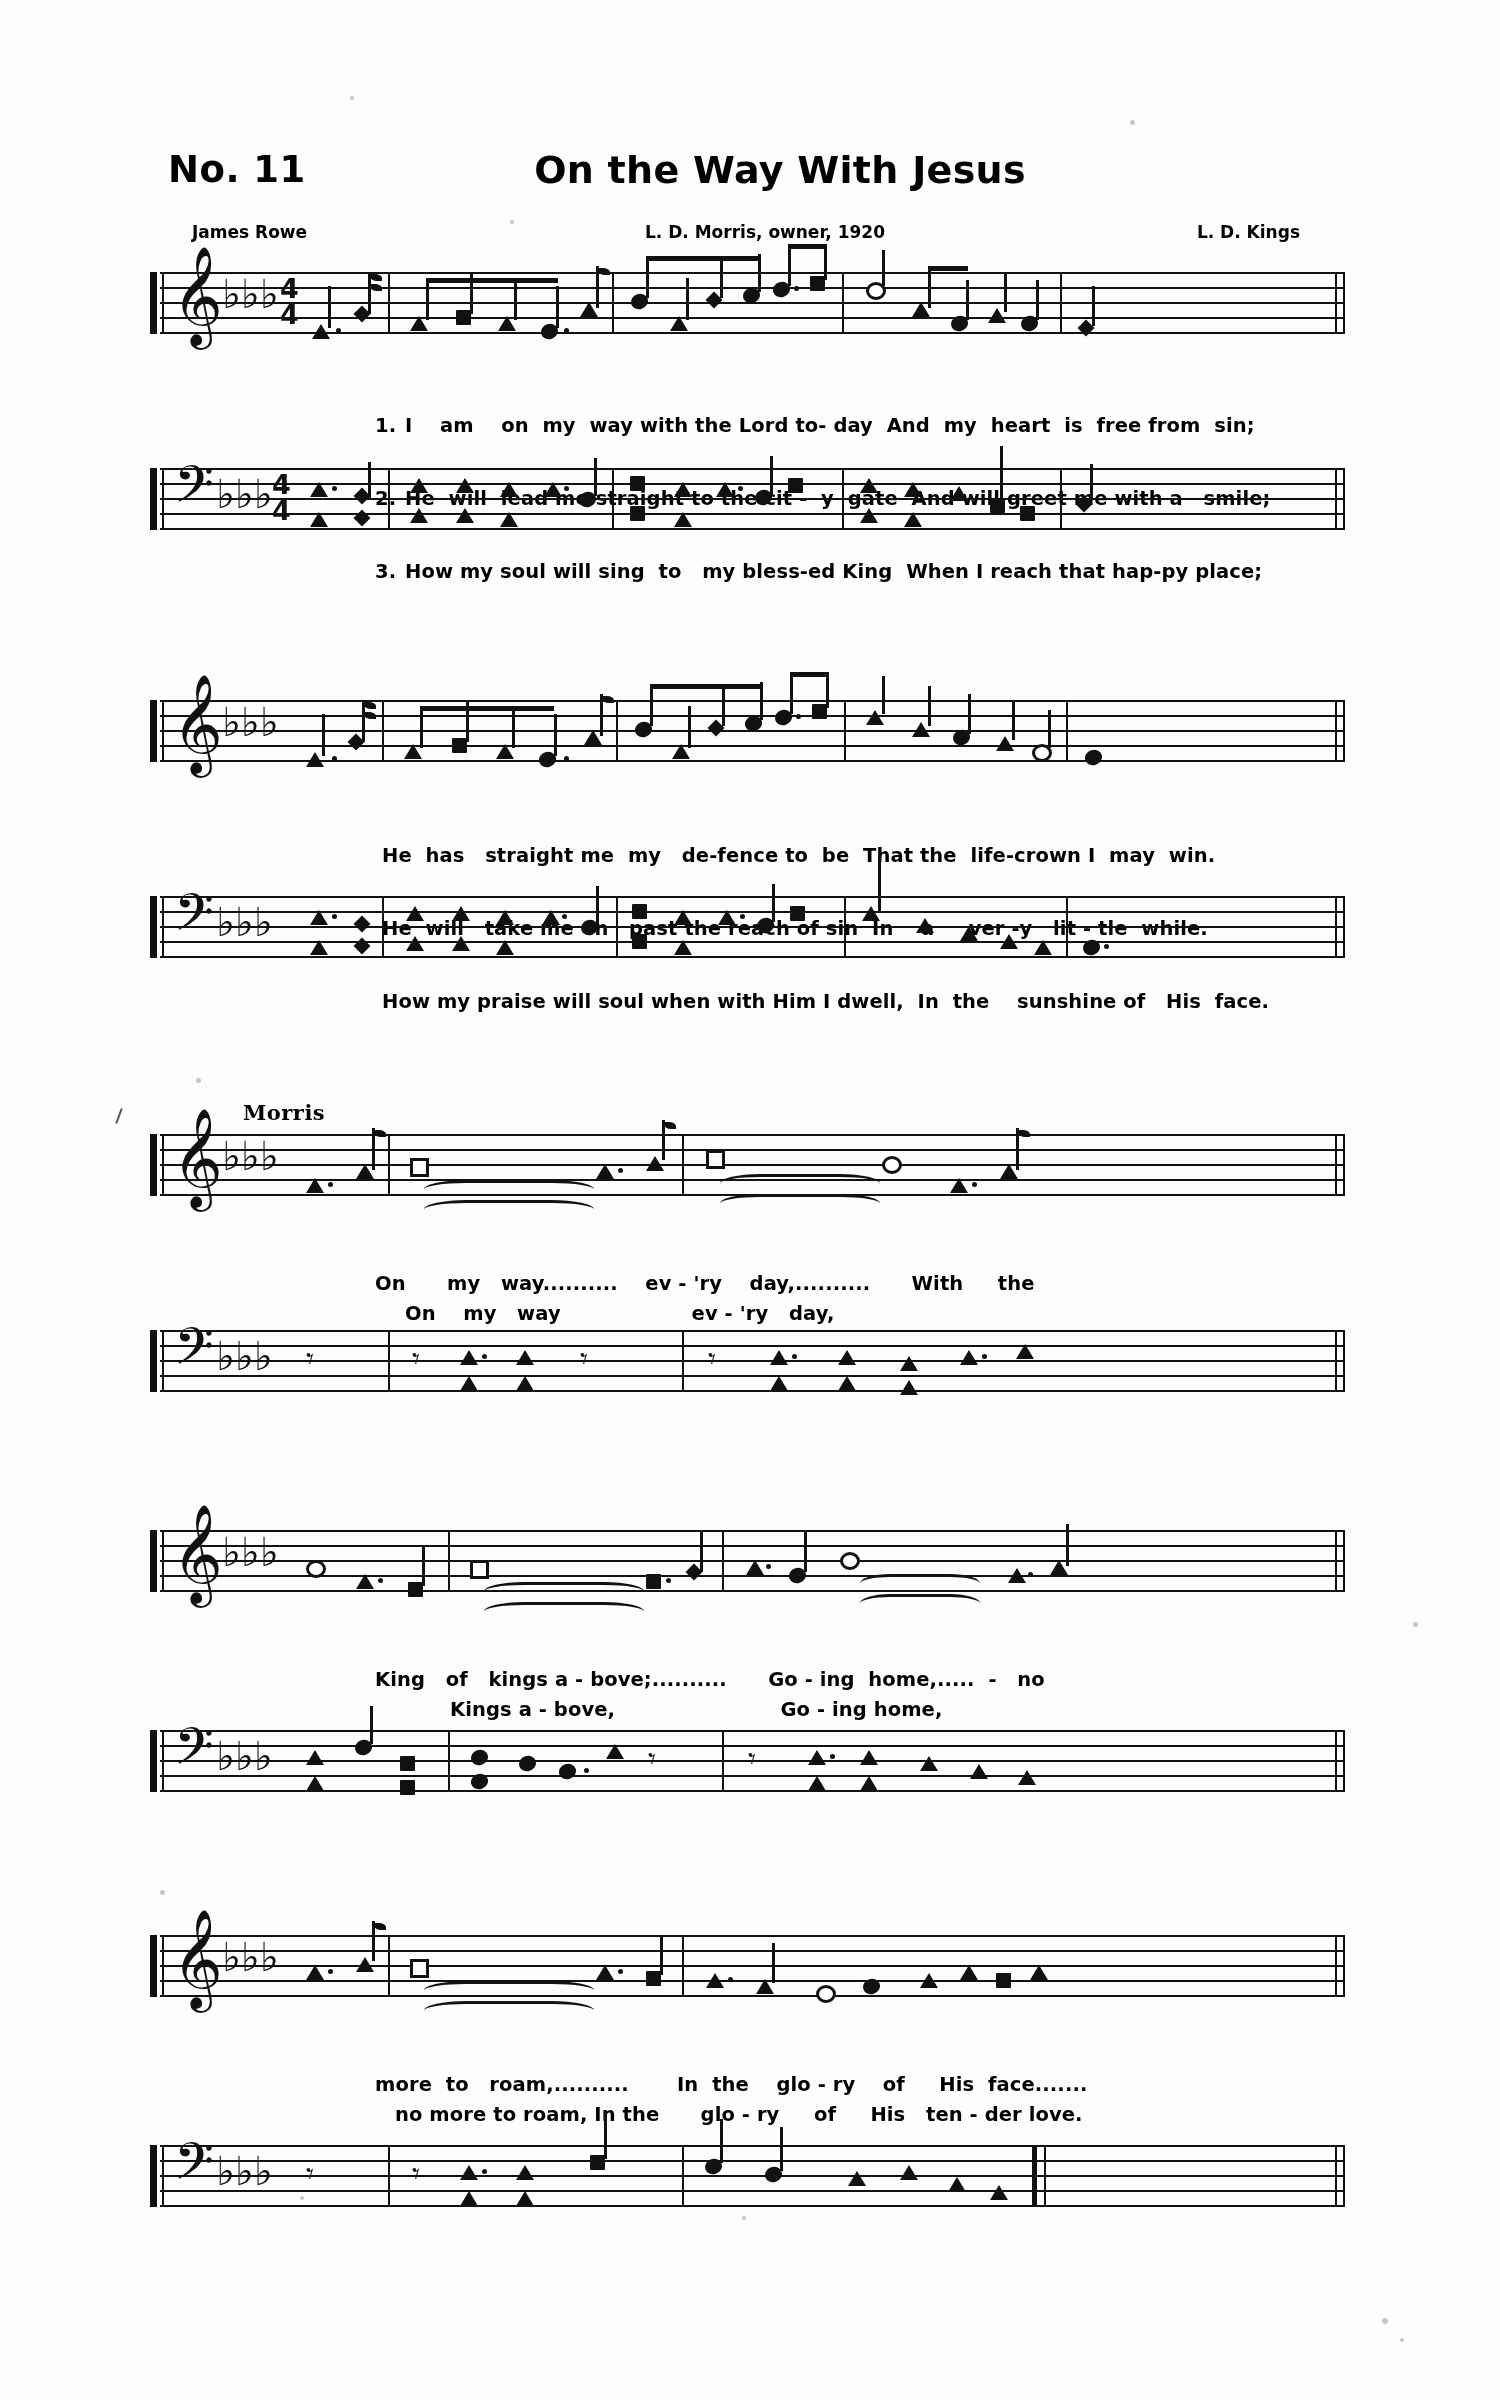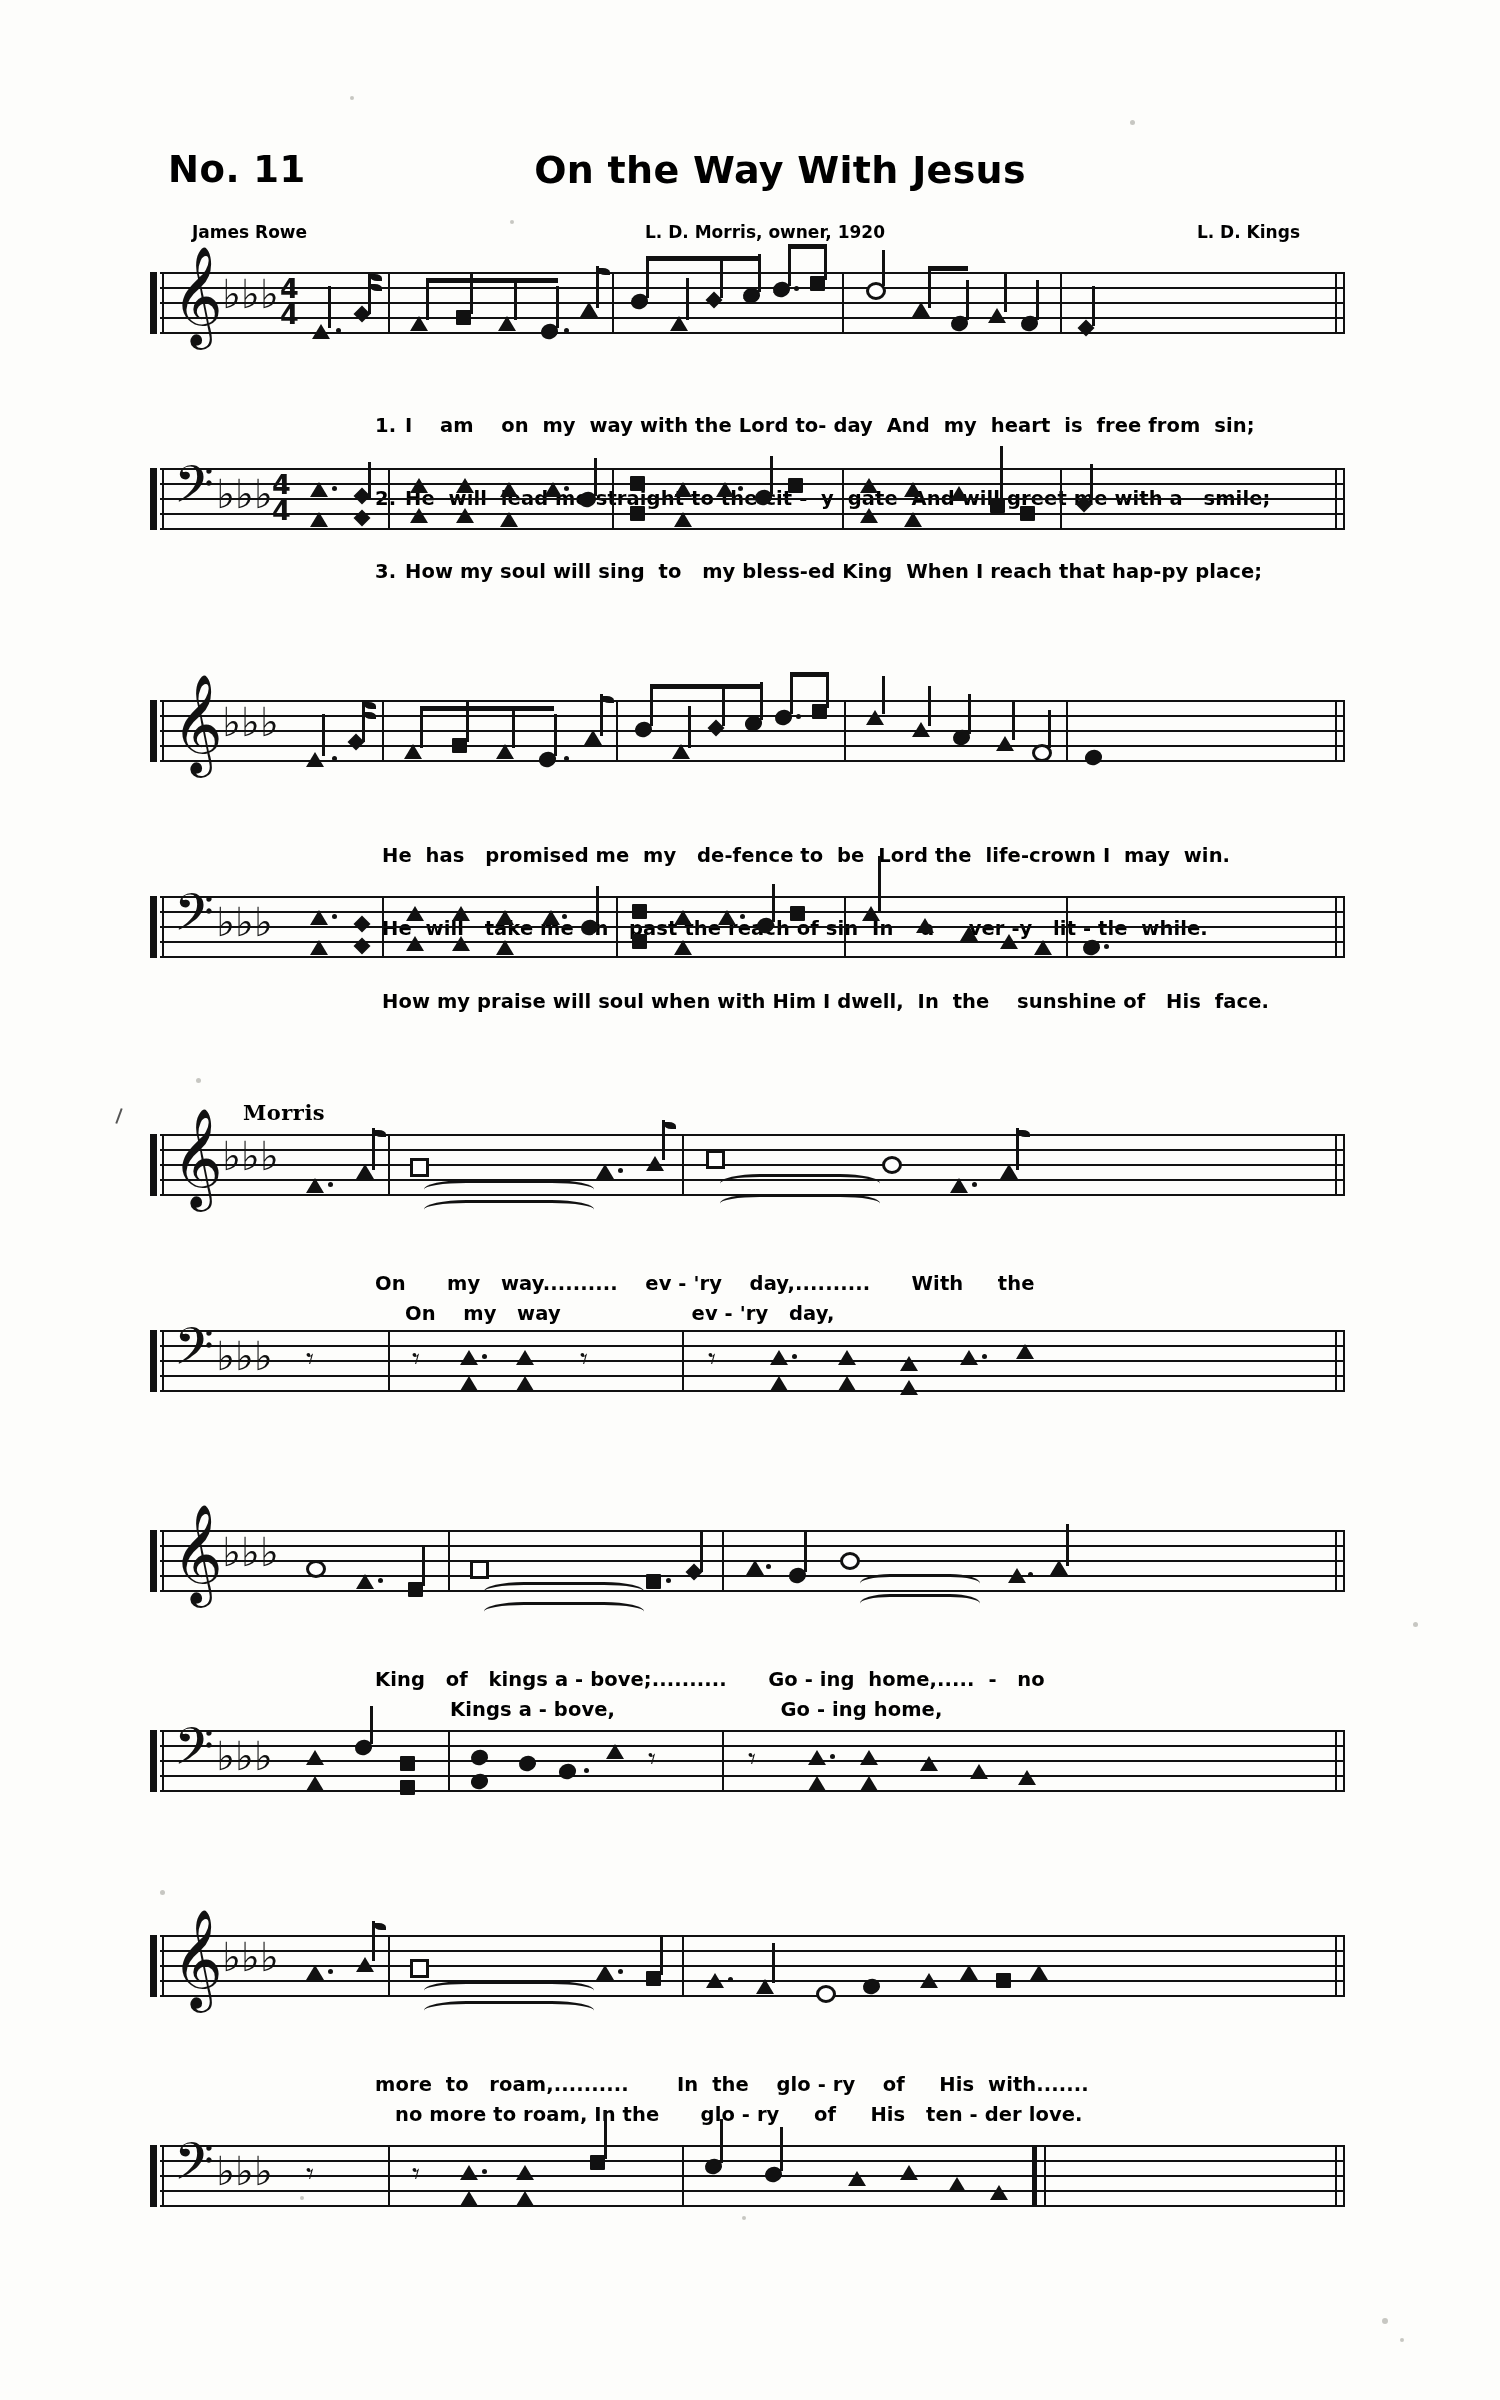--- a/index.html
+++ b/index.html
@@ -436,21 +436,21 @@
       <div class="stem" style="left:852px; top:0px; height:40px;"></div>
     <div class="nh open" style="left:872px; top:44px;"></div>
       <div class="stem" style="left:888px; top:10px; height:38px;"></div>
     <div class="barline" style="left:906px;"></div>
     <div class="nh round" style="left:926px; top:50px;"></div>
     <div class="sys-end2"></div>
       <div class="sys-end"></div>
   </div>
 
   <div class="lyrics" style="top:98px; left:222px;">
-    <div class="row"><span>He  has   promised me  my   de-fence to  be  Lord the  life-crown I  may  win.</span></div>
+    <div class="row"><span>He  has   straight me  my   de-fence to  be  That the  life-crown I  may  win.</span></div>
     <div class="row"><span>He  will   take me  in   past the reach of sin  In    a     ver -y   lit - tle  while.</span></div>
     <div class="row"><span>How my praise will soul when with Him I dwell,  In  the    sunshine of   His  face.</span></div>
   </div>
 
   <div class="stave" style="position:absolute; top:196px; left:0; right:0;">
     <div class="line"></div>
       <div class="line"></div>
       <div class="line"></div>
       <div class="line"></div>
       <div class="line"></div>
@@ -718,21 +718,21 @@
     <div class="nh round" style="left:704px; top:44px;"></div>
     <div class="nh tri" style="left:760px; top:38px;"></div>
       <div class="nh tri" style="left:800px; top:30px;"></div>
     <div class="nh sq" style="left:836px; top:38px;"></div>
       <div class="nh tri" style="left:870px; top:30px;"></div>
     <div class="sys-end2"></div>
       <div class="sys-end"></div>
   </div>
 
   <div class="lyrics" style="top:92px; left:215px;">
-    <div class="row"><span>more  to   roam,..........       In  the    glo - ry    of     His  with.......</span></div>
+    <div class="row"><span>more  to   roam,..........       In  the    glo - ry    of     His  face.......</span></div>
   </div>
   <div class="lyrics" style="top:122px; left:235px;">
     <div class="row"><span>no more to roam, In the      glo - ry     of     His   ten - der love.</span></div>
   </div>
 
   <div class="stave" style="position:absolute; top:210px; left:0; right:0;">
     <div class="line"></div>
       <div class="line"></div>
       <div class="line"></div>
       <div class="line"></div>

